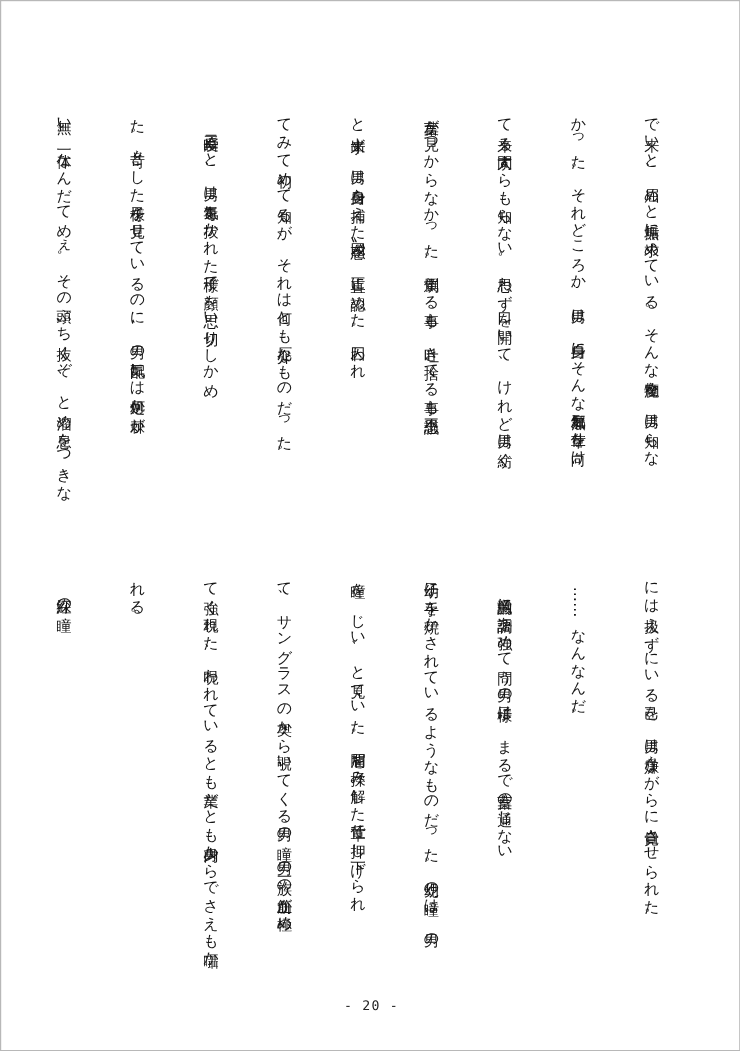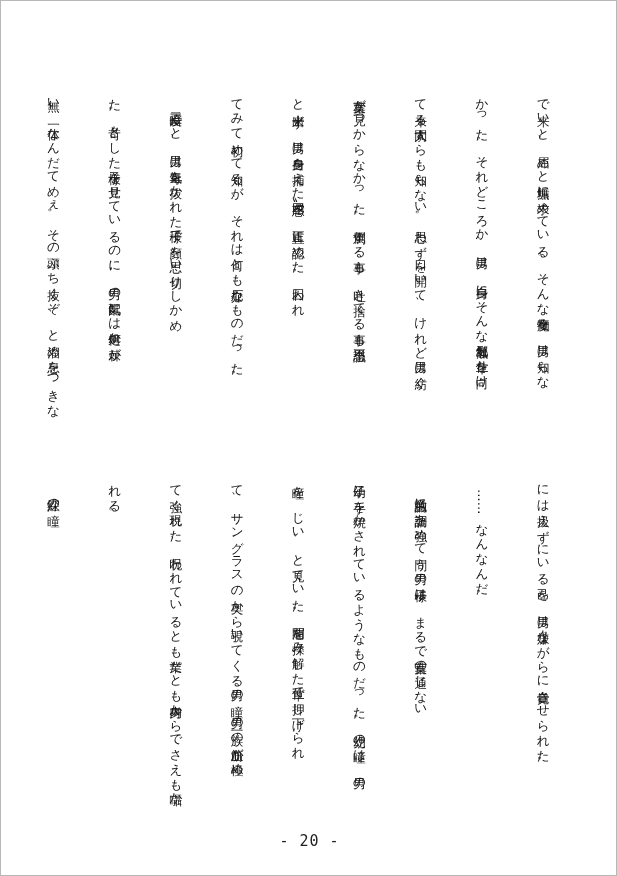--- a/index.html
+++ b/index.html
@@ -46,21 +46,21 @@
     margin: 0;
     padding: 0;
   }
   .page-number {
     position: absolute;
     left: 0;
     width: 617px;
     top: 831px;
     text-align: center;
     font-family: "DejaVu Sans Mono", "Liberation Mono", monospace;
-    font-size: 15px;
+    font-size: 11px;
     color: #222222;
     letter-spacing: 1px;
   }
 </style>
 </head>
 <body>
 
 <div class="page-frame">
 
   <div class="text-block block-top">

